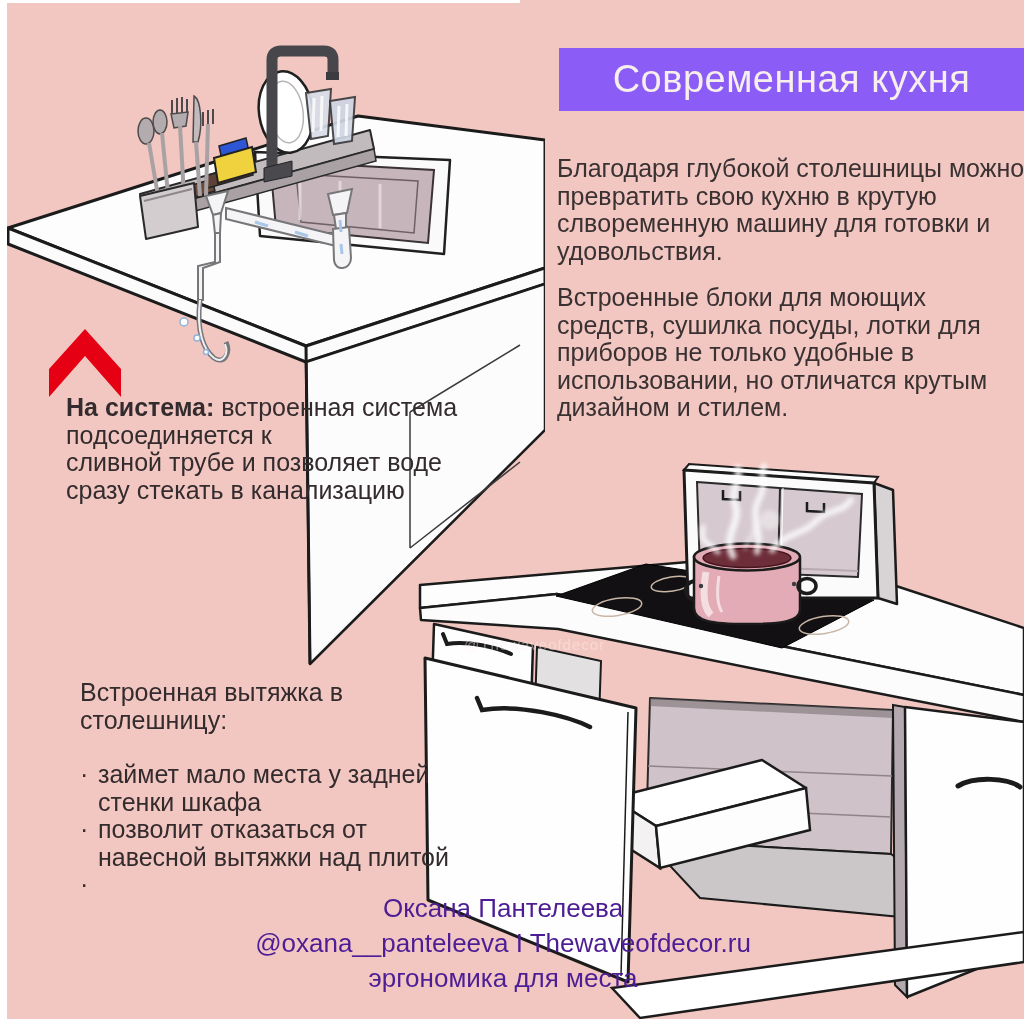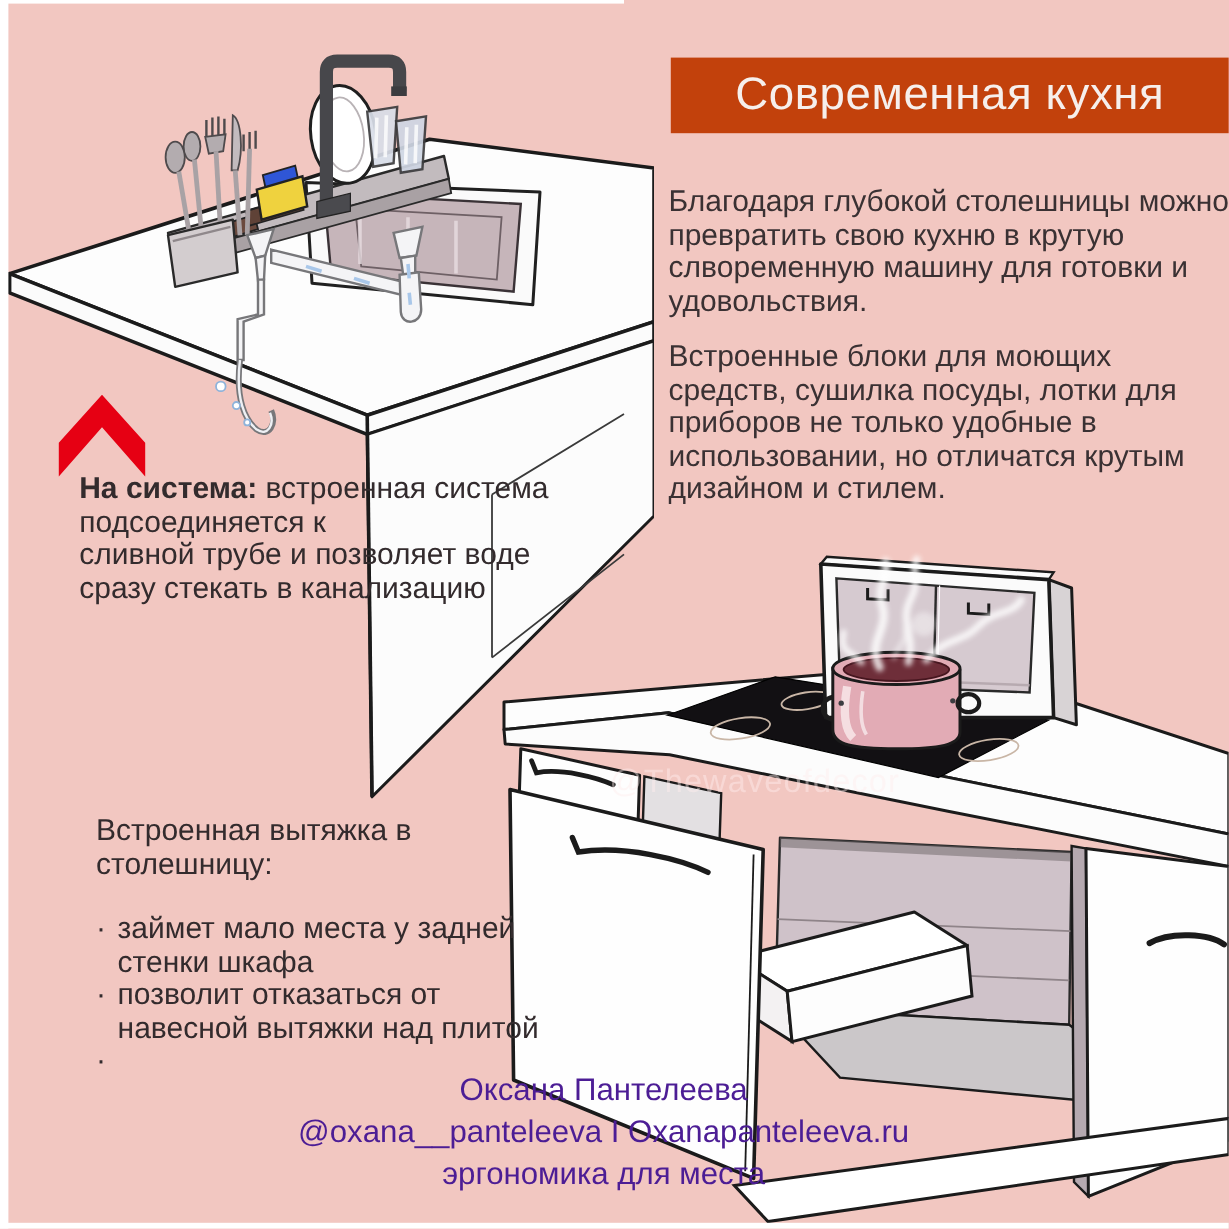--- a/index.html
+++ b/index.html
@@ -14,39 +14,39 @@
   #edge-bottom{left:0;top:1019px;width:1024px;height:5px;}
   #edge-topleft{left:0;top:0;width:520px;height:3px;}
 
   .illu{position:absolute;z-index:1;}
   #illu-sink{left:0;top:25px;width:545px;height:650px;}
   #illu-hob{left:400px;top:455px;width:624px;height:569px;}
 
   .txt{position:absolute;z-index:3;}
   #title-box{
     left:559px;top:48px;width:465px;height:63px;
-    background:#c2410c;display:flex;align-items:center;justify-content:center;
+    background:#8b5cf6;display:flex;align-items:center;justify-content:center;
   }
   #title-box .t{
     color:#f6efec;font-size:38px;letter-spacing:0.5px;white-space:nowrap;
   }
   .para{font-size:25px;line-height:27.5px;white-space:pre-line;color:#3a3133;}
   #para-1{left:557px;top:155px;width:470px;}
   #para-2{left:557px;top:284px;width:470px;}
   #note{left:66px;top:394px;width:440px;font-size:25px;line-height:27.5px;white-space:pre-line;color:#332b2d;}
   #note .b{font-weight:bold;}
   #hood-block{left:80px;top:679px;width:400px;font-size:25px;line-height:27.5px;color:#332b2d;}
   #hood-heading{white-space:pre-line;}
   #hood-list{margin-top:27px;}
   .bullet{display:flex;}
   .bullet .dot{width:18px;flex:0 0 18px;}
   .bullet .bt{white-space:pre-line;}
   #footer{left:140px;top:891px;width:726px;text-align:center;font-size:26px;line-height:35px;color:#4c1d95;}
   #watermark{
-    left:508px;top:636px;font-size:27px;letter-spacing:1px;
+    left:464px;top:636px;font-size:15px;letter-spacing:1px;
     color:rgba(255,238,238,0.45);z-index:2;white-space:nowrap;
   }
 </style>
 </head>
 <body>
 
 <div class="edge" id="edge-left"></div>
 <div class="edge" id="edge-bottom"></div>
 <div class="edge" id="edge-topleft"></div>
 
@@ -261,15 +261,15 @@
     <div class="bullet">
       <span class="dot">·</span>
     </div>
   </div>
 </div>
 
 <div class="txt" id="watermark">@Thewaveofdecor</div>
 
 <div class="txt" id="footer">
   <div>Оксана Пантелеева</div>
-  <div>@oxana__panteleeva I Oxanapanteleeva.ru</div>
+  <div>@oxana__panteleeva I Thewaveofdecor.ru</div>
   <div>эргономика для места</div>
 </div>
 
 </body></html>

